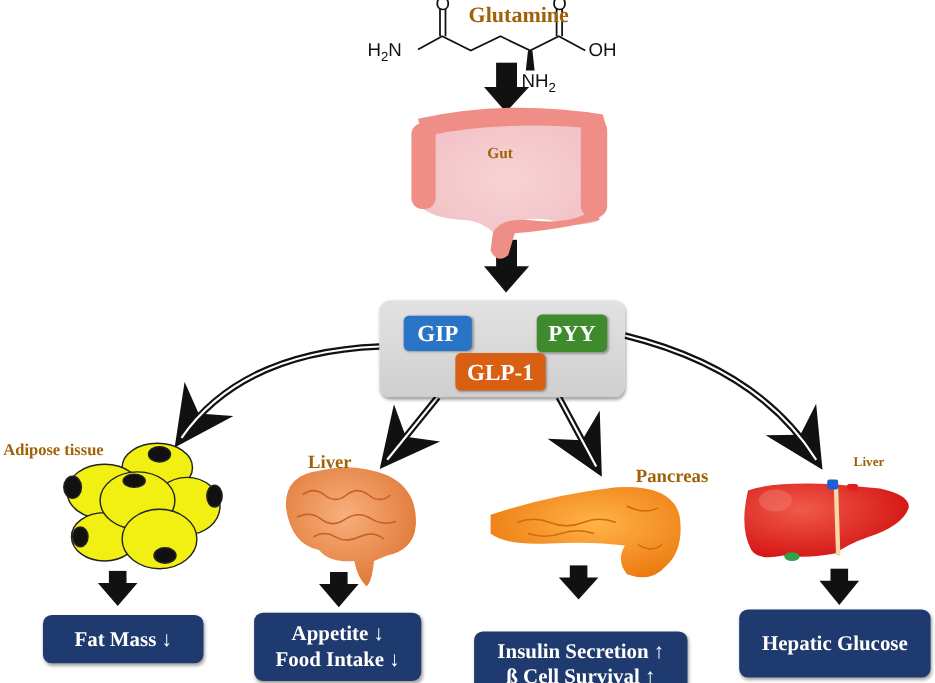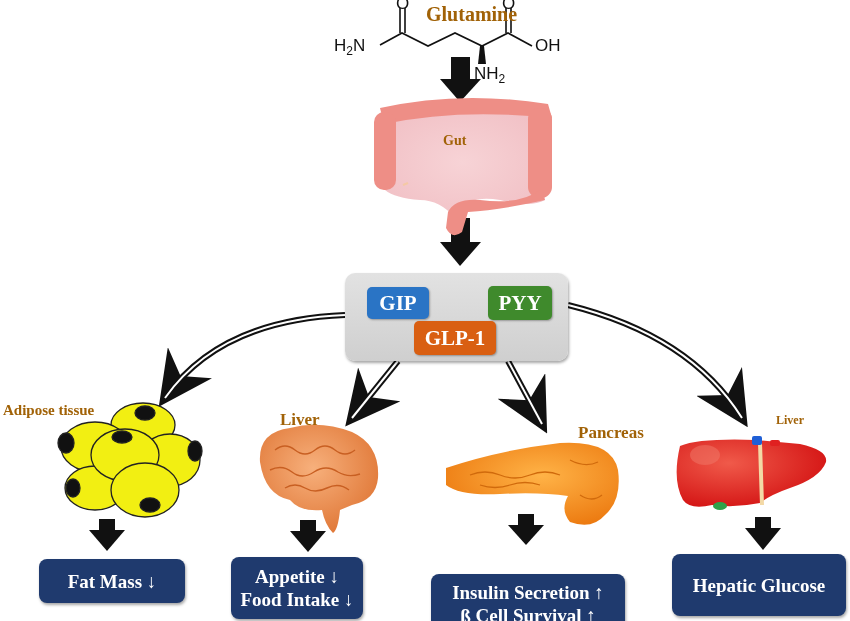--- a/index.html
+++ b/index.html
@@ -151,21 +151,21 @@
 </div>
 
 <span class="abs label" style="left:3px;top:402px;font-size:15px;text-align:right;">Adipose tissue</span>
 <span class="abs label" style="left:280px;top:410px;font-size:17px;">Liver</span>
 <span class="abs label" style="left:578px;top:423px;font-size:17px;">Pancreas</span>
 <span class="abs label" style="left:776px;top:413px;font-size:12px;">Liver</span>
 
 <div class="outcome" style="left:39px;top:559px;width:146px;height:44px;">
   <span>Fat Mass ↓</span>
 </div>
-<div class="outcome" style="left:231px;top:557px;width:132px;height:62px;">
+<div class="outcome" style="left:231px;top:557px;width:152px;height:62px;">
   <span>Appetite ↓</span>
   <span>Food Intake ↓</span>
 </div>
 <div class="outcome" style="left:431px;top:574px;width:194px;height:60px;">
   <span>Insulin Secretion ↑</span>
   <span>ß Cell Survival ↑</span>
 </div>
 <div class="outcome" style="left:672px;top:554px;width:174px;height:62px;gap:20px;">
   <span>Hepatic Glucose</span>
 </div>

